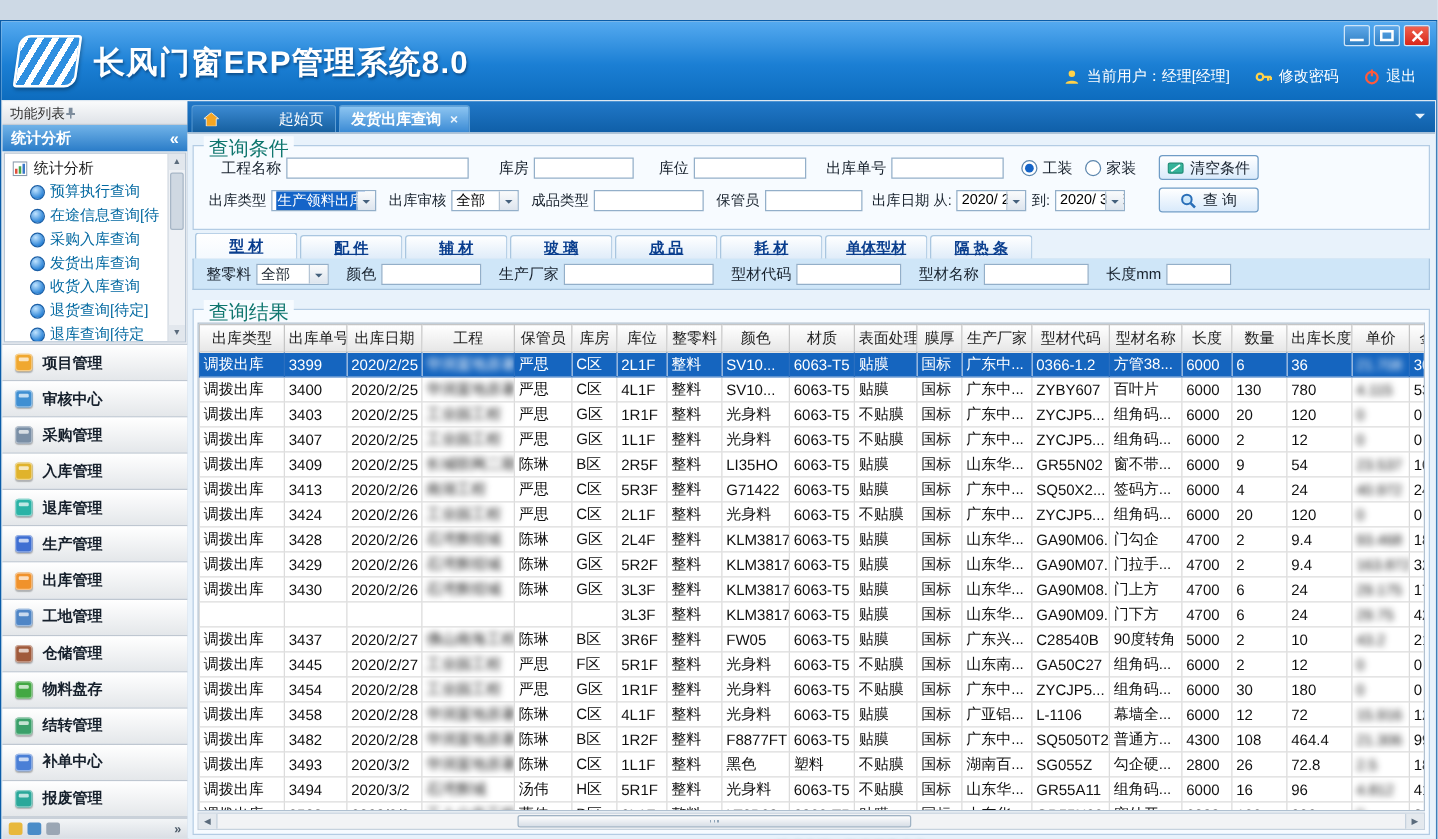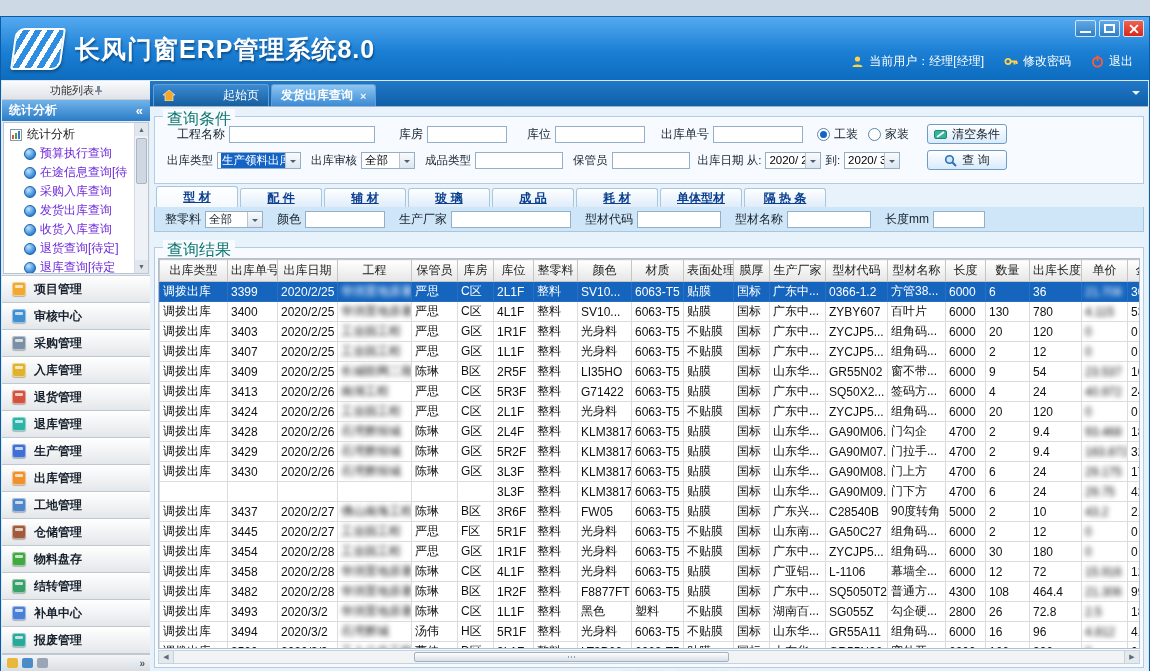--- a/index.html
+++ b/index.html
@@ -22,30 +22,30 @@
   .logo{width:46px;height:38px;border-radius:9px 3px 9px 3px;transform:skewX(-8deg);
     background:repeating-linear-gradient(115deg,#ffffff 0 5px,#2e8fe0 5px 11px);
     border:2px solid #fff;box-shadow:1px 2px 3px rgba(0,0,0,.3);}
   .app-title{color:#fff;font-size:25px;font-weight:bold;letter-spacing:1px;text-shadow:1px 2px 2px rgba(8,56,104,.65);}
   .user-area{position:absolute;right:16px;top:36px;display:flex;align-items:flex-end;color:#fff;font-size:12px;}
   .ua-group{display:flex;align-items:center;gap:5px;margin-left:20px;cursor:default;}
 
   
   .sidebar{position:absolute;left:1px;top:64px;width:148px;bottom:15px;background:#e9edf2;
     border-right:1px solid #9fb6cc;display:flex;flex-direction:column;}
-  .panel-title{height:18px;flex:none;display:flex;align-items:center;justify-content:center;
+  .panel-title{height:18px;flex:none;display:flex;align-items:center;justify-content:flex-start;
     padding:0 5px 0 6px;font-size:11px;color:#333;background:linear-gradient(#fafbfc,#dfe3e8);
     border-bottom:1px solid #c3ccd6;}
   .section-header{height:21px;flex:none;display:flex;align-items:center;justify-content:space-between;
     padding:0 7px;background:linear-gradient(#71b3e8,#2a7cc8);color:#fff;font-size:12px;font-weight:bold;}
   .collapse-glyph{font-size:13px;font-weight:bold;}
   .tree{position:relative;height:148px;flex:none;background:#fff;border:1px solid #b9c6d4;margin:1px;
     overflow:hidden;padding-top:2px;}
   .tree-row{height:19px;display:flex;align-items:center;gap:5px;padding-left:6px;font-size:12px;color:#1a1a1a;white-space:nowrap;}
-  .tree-item{height:19px;display:flex;align-items:center;gap:4px;padding-left:20px;font-size:12px;color:#6d28d9;white-space:nowrap;}
+  .tree-item{height:19px;display:flex;align-items:center;gap:4px;padding-left:20px;font-size:12px;color:#0369a1;white-space:nowrap;}
   .tree-dot{width:10px;height:10px;border-radius:50%;flex:none;border:1px solid #1b5fa6;
     background:radial-gradient(circle at 35% 30%,#bfe3ff,#2f86d8 70%);}
   .tree-scroll{position:absolute;top:0;right:0;bottom:0;width:13px;background:#eef1f5;border-left:1px solid #d4dae2;}
   .ts-arrow{height:13px;display:flex;align-items:center;justify-content:center;font-size:7px;color:#5a6b7c;background:#e2e7ed;}
   .ts-arrow.down{position:absolute;bottom:0;left:0;right:0;}
   .ts-thumb{position:absolute;top:15px;left:1px;right:1px;height:44px;background:#cfd8e2;border:1px solid #a7b6c6;border-radius:2px;}
   .menu{flex:1;display:flex;flex-direction:column;border-top:1px solid #c3ccd6;}
   .menu-item{flex:1;display:flex;align-items:center;gap:8px;padding-left:10px;
     background:linear-gradient(#ffffff,#e4e7ea);border-bottom:1px solid #bfc7d1;
     font-size:12px;font-weight:bold;color:#16202c;}
@@ -242,24 +242,20 @@
           <span class="mi" data-name="audit-icon"></span>
           <span class="menu-label" data-name="sidebar-menu-label">审核中心</span>
         </div>
         <div class="menu-item" data-name="sidebar-menu-item">
           <span class="mi" data-name="purchase-icon"></span>
           <span class="menu-label" data-name="sidebar-menu-label">采购管理</span>
         </div>
         <div class="menu-item" data-name="sidebar-menu-item">
           <span class="mi" data-name="inbound-icon"></span>
           <span class="menu-label" data-name="sidebar-menu-label">入库管理</span>
-        </div>
-        <div class="menu-item" data-name="sidebar-menu-item">
-          <span class="mi" data-name="returns-icon"></span>
-          <span class="menu-label" data-name="sidebar-menu-label">退货管理</span>
         </div>
         <div class="menu-item" data-name="sidebar-menu-item">
           <span class="mi" data-name="stock-return-icon"></span>
           <span class="menu-label" data-name="sidebar-menu-label">退库管理</span>
         </div>
         <div class="menu-item" data-name="sidebar-menu-item">
           <span class="mi" data-name="production-icon"></span>
           <span class="menu-label" data-name="sidebar-menu-label">生产管理</span>
         </div>
         <div class="menu-item" data-name="sidebar-menu-item">

